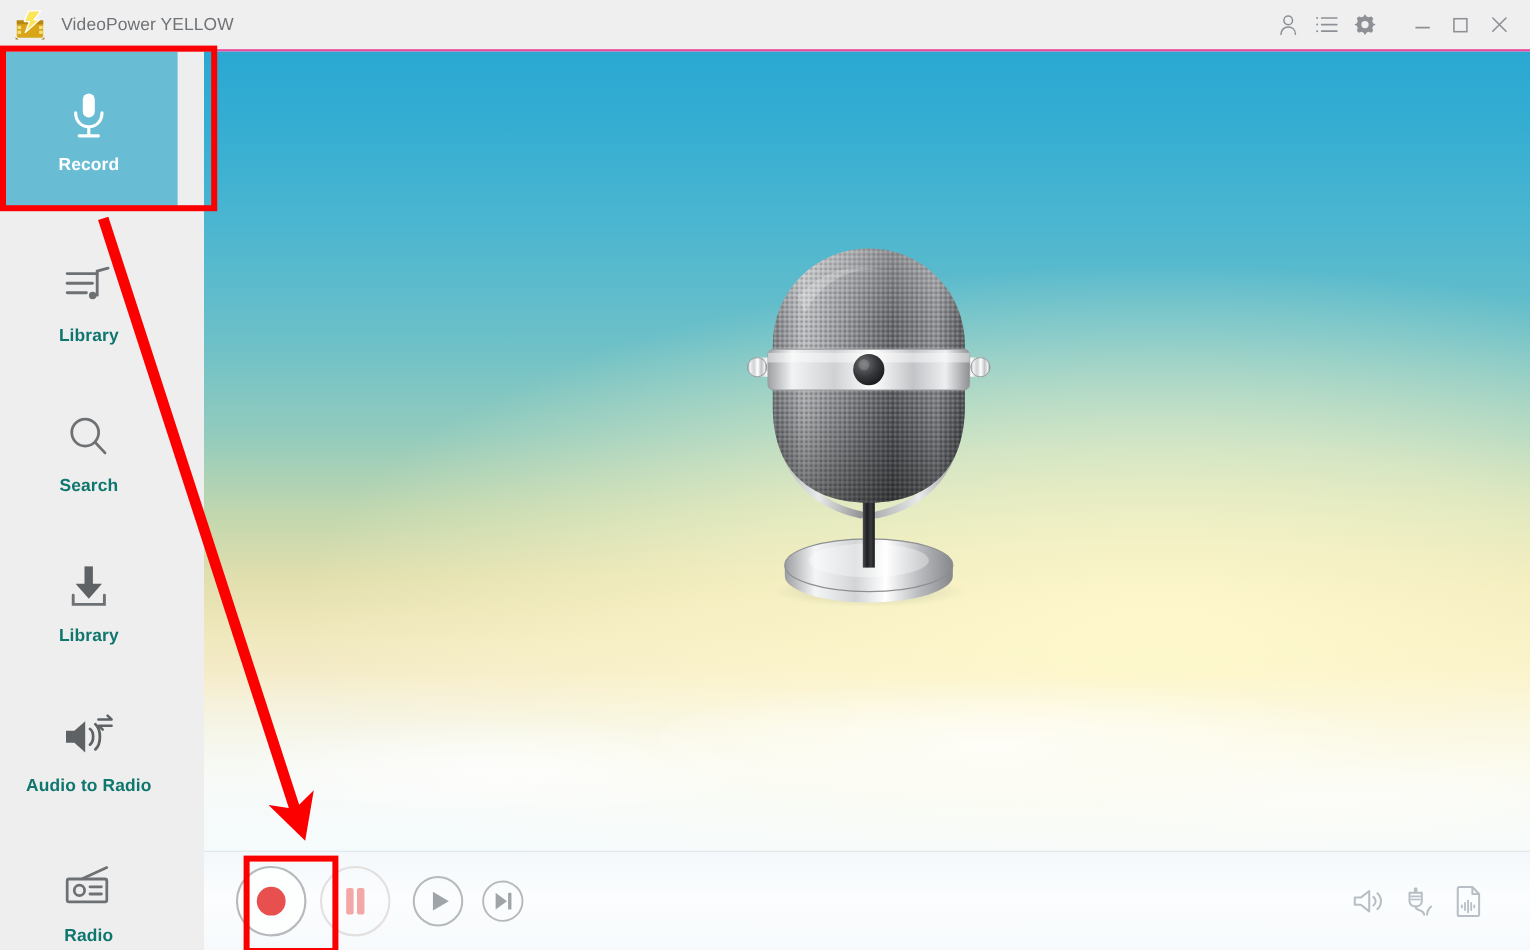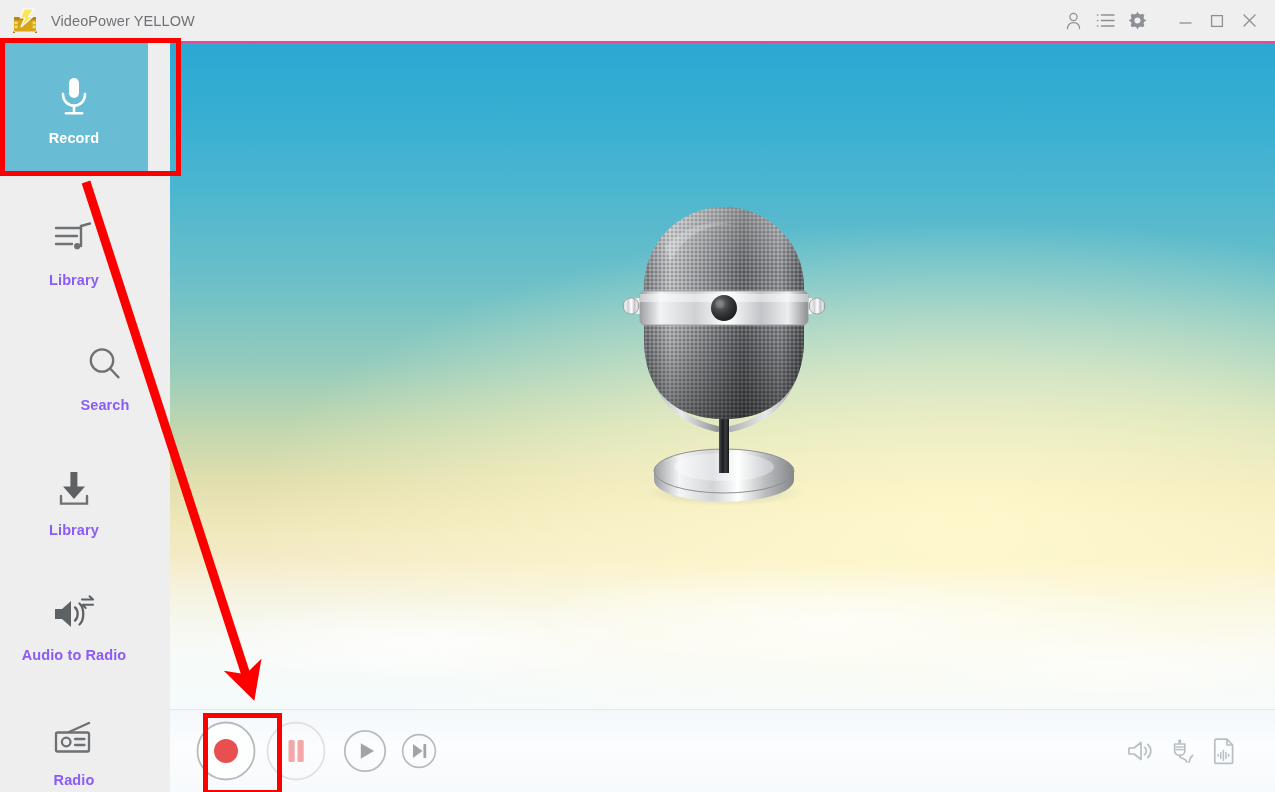--- a/index.html
+++ b/index.html
@@ -75,21 +75,21 @@
     color: #6e7174;
   }
   .side-item .si-icon {
     height: 48px;
     display: flex; align-items: center; justify-content: center;
   }
   .side-item .si-label {
     margin-top: 9px;
     font-size: 14.5px;
     font-weight: bold;
-    color: #8b5cf6;
+    color: #0f766e;
     letter-spacing: .1px;
   }
   .side-item.active {
     background: #68bdd5;
   }
   .side-item.active .si-label { color: #ffffff; }
 
   
   .stage {
     position: absolute;
@@ -293,21 +293,21 @@
           <line x1="3" y1="14" x2="24" y2="14"></line>
           <line x1="3" y1="22" x2="19" y2="22"></line>
           <path d="M28 24 L28 4 L37 1.5" stroke-width="2.4"></path>
           <circle cx="24.2" cy="24.2" r="3.1" fill="#6e7174" stroke="none"></circle>
           <circle cx="33.4" cy="6.6" r="0" fill="#6e7174" stroke="none"></circle>
         </svg>
       </div>
       <div class="si-label">Library</div>
     </div>
 
-    <div class="side-item" style="top:277px;height:112px;margin-left:31px;">
+    <div class="side-item" style="top:277px;height:112px;">
       <div class="si-icon">
         <svg width="40" height="40" viewBox="0 0 40 40" fill="none" stroke="#6e7174" stroke-width="2.3" stroke-linecap="round">
           <circle cx="17" cy="16.5" r="11.2"></circle>
           <line x1="25.4" y1="24.8" x2="33.5" y2="33.4"></line>
         </svg>
       </div>
       <div class="si-label">Search</div>
     </div>
 
     <div class="side-item" style="top:402px;height:112px;">

